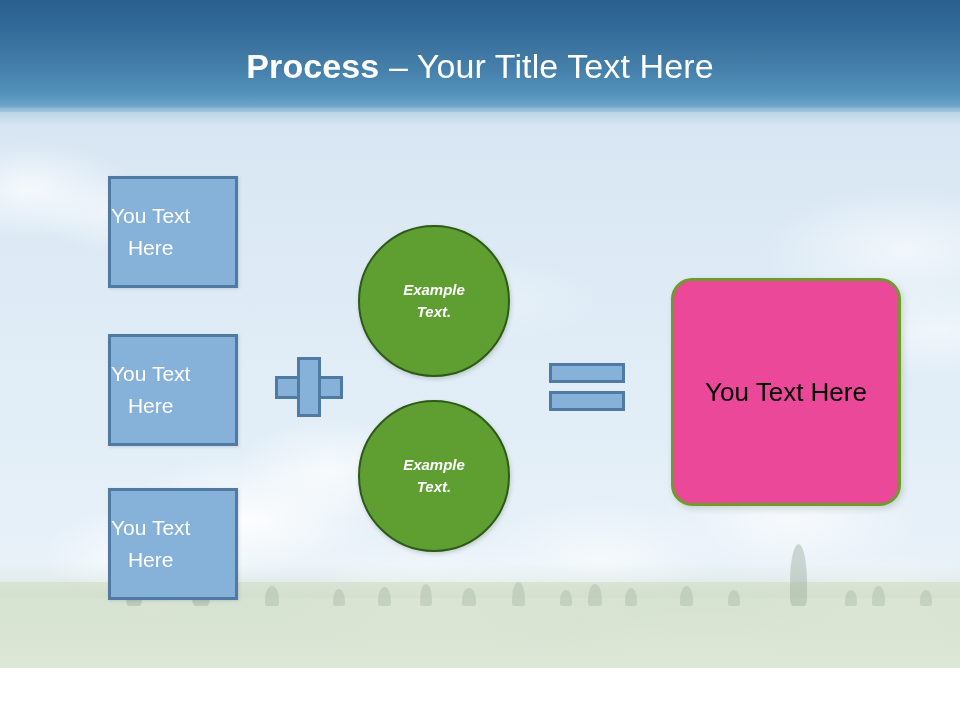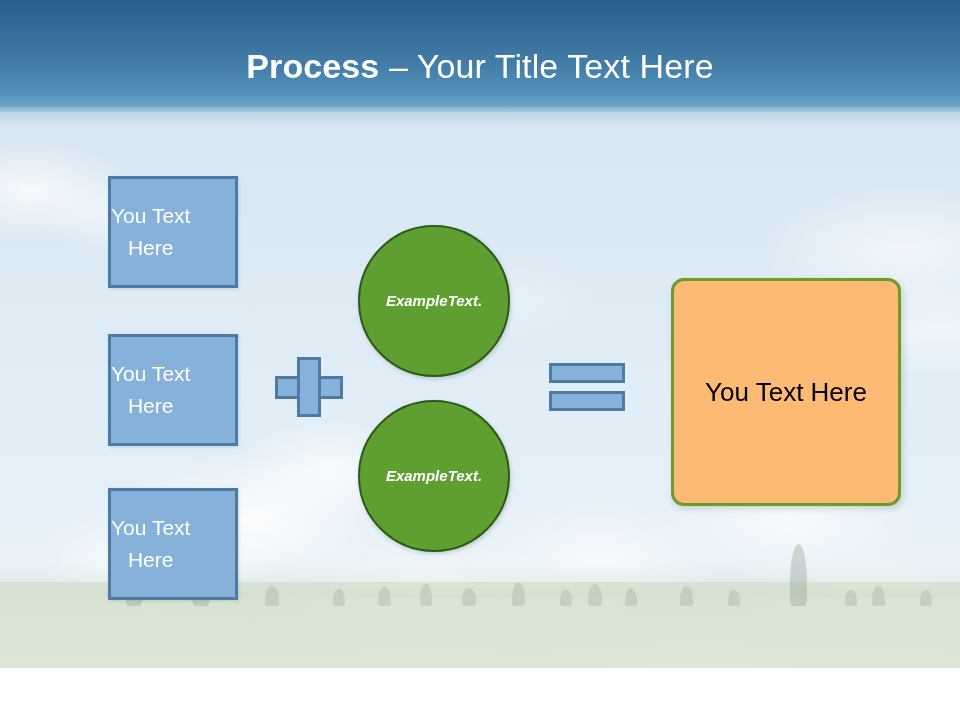--- a/index.html
+++ b/index.html
@@ -182,21 +182,21 @@
   
   .circle {
     position: absolute;
     box-sizing: border-box;
     width: 152px;
     height: 152px;
     border-radius: 50%;
     background: #5f9e31;
     border: 2px solid #2d5a17;
     display: flex;
-    flex-direction: row;
+    flex-direction: column;
     align-items: center;
     justify-content: center;
     text-align: left;
     color: #ffffff;
     font-size: 15px;
     font-weight: 700;
     font-style: italic;
     line-height: 22px;
     box-shadow: 1px 2px 4px rgba(40,70,30,.22);
   }
@@ -224,23 +224,23 @@
   .equals .eq-bottom { top: 28px; }
 
   
   .result-box {
     position: absolute;
     left: 671px;
     top: 278px;
     box-sizing: border-box;
     width: 230px;
     height: 228px;
-    background: #fdba74;
+    background: #ec4899;
     border: 3px solid #6d9c2b;
-    border-radius: 13px;
+    border-radius: 21px;
     display: flex;
     align-items: center;
     justify-content: center;
     text-align: center;
     color: #000000;
     font-size: 26px;
     line-height: 34px;
     box-shadow: 2px 3px 6px rgba(70,90,50,.20);
   }
 </style>

